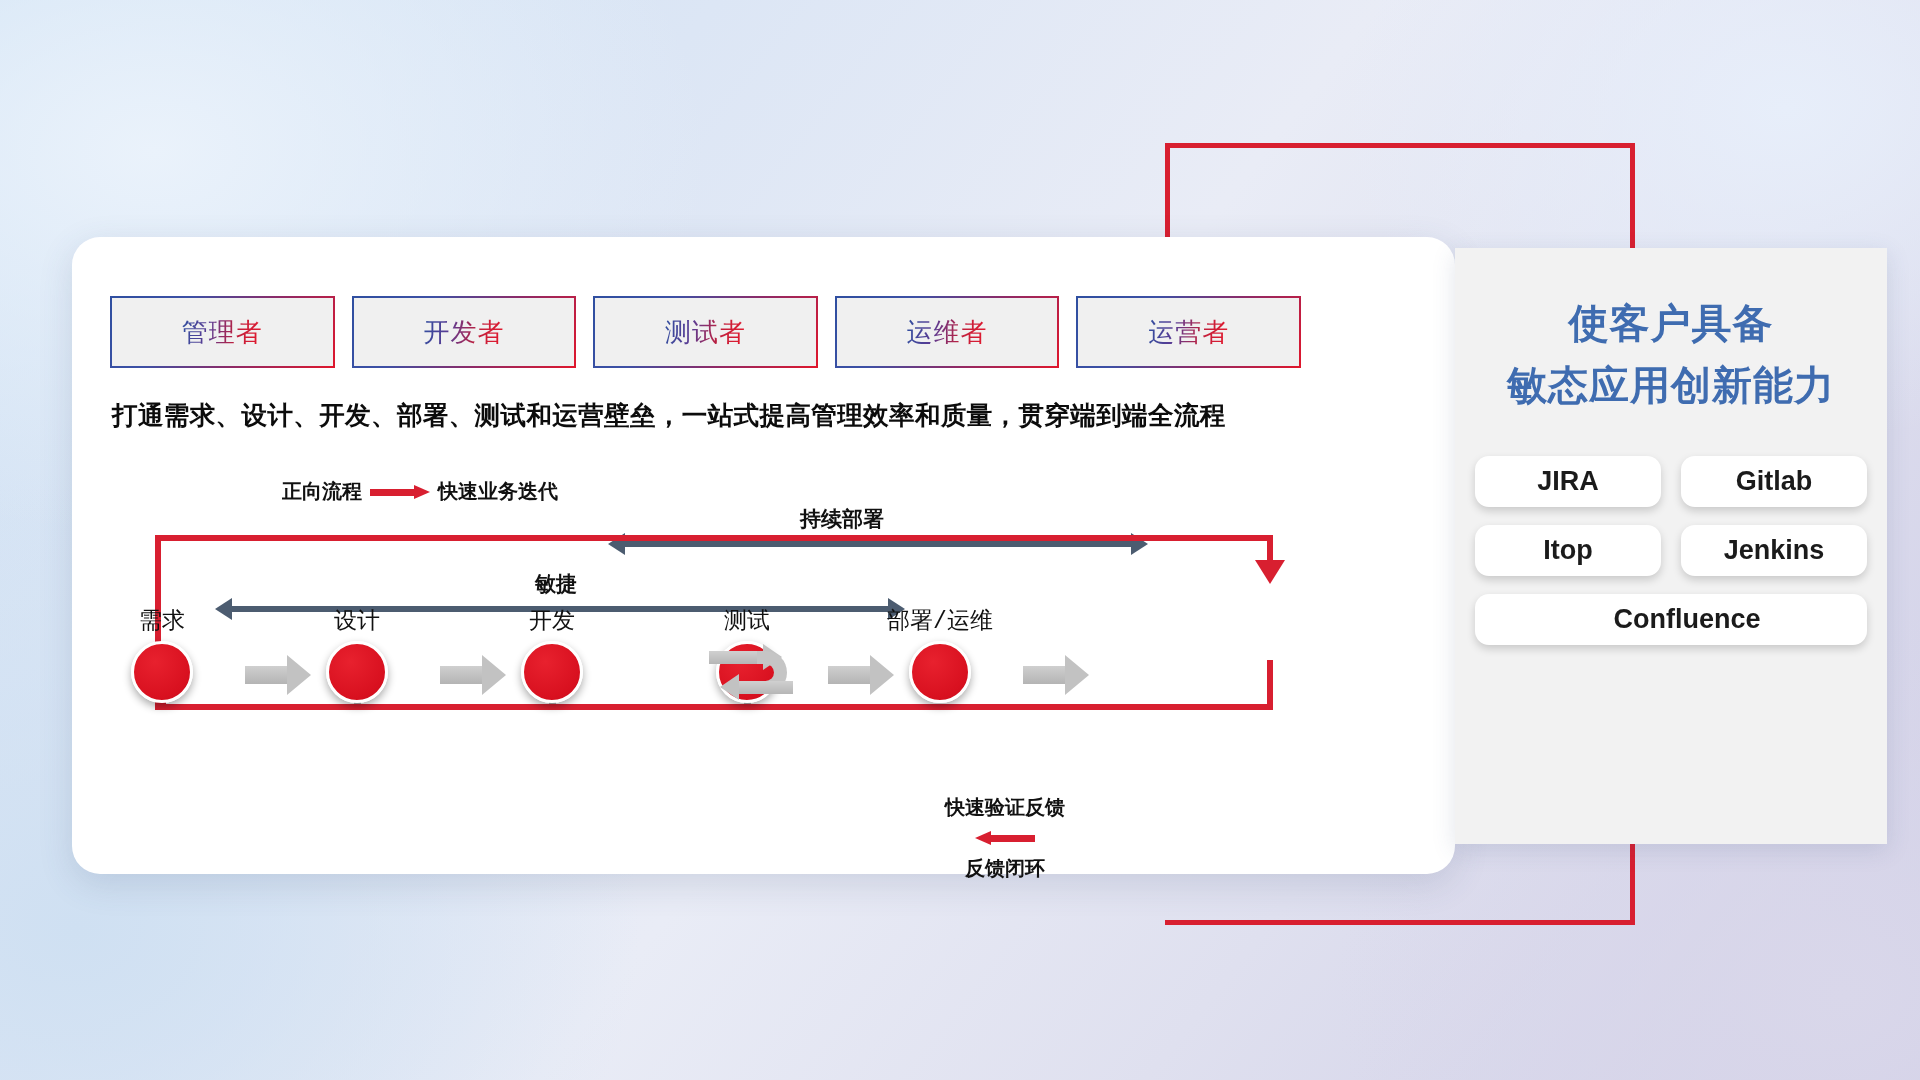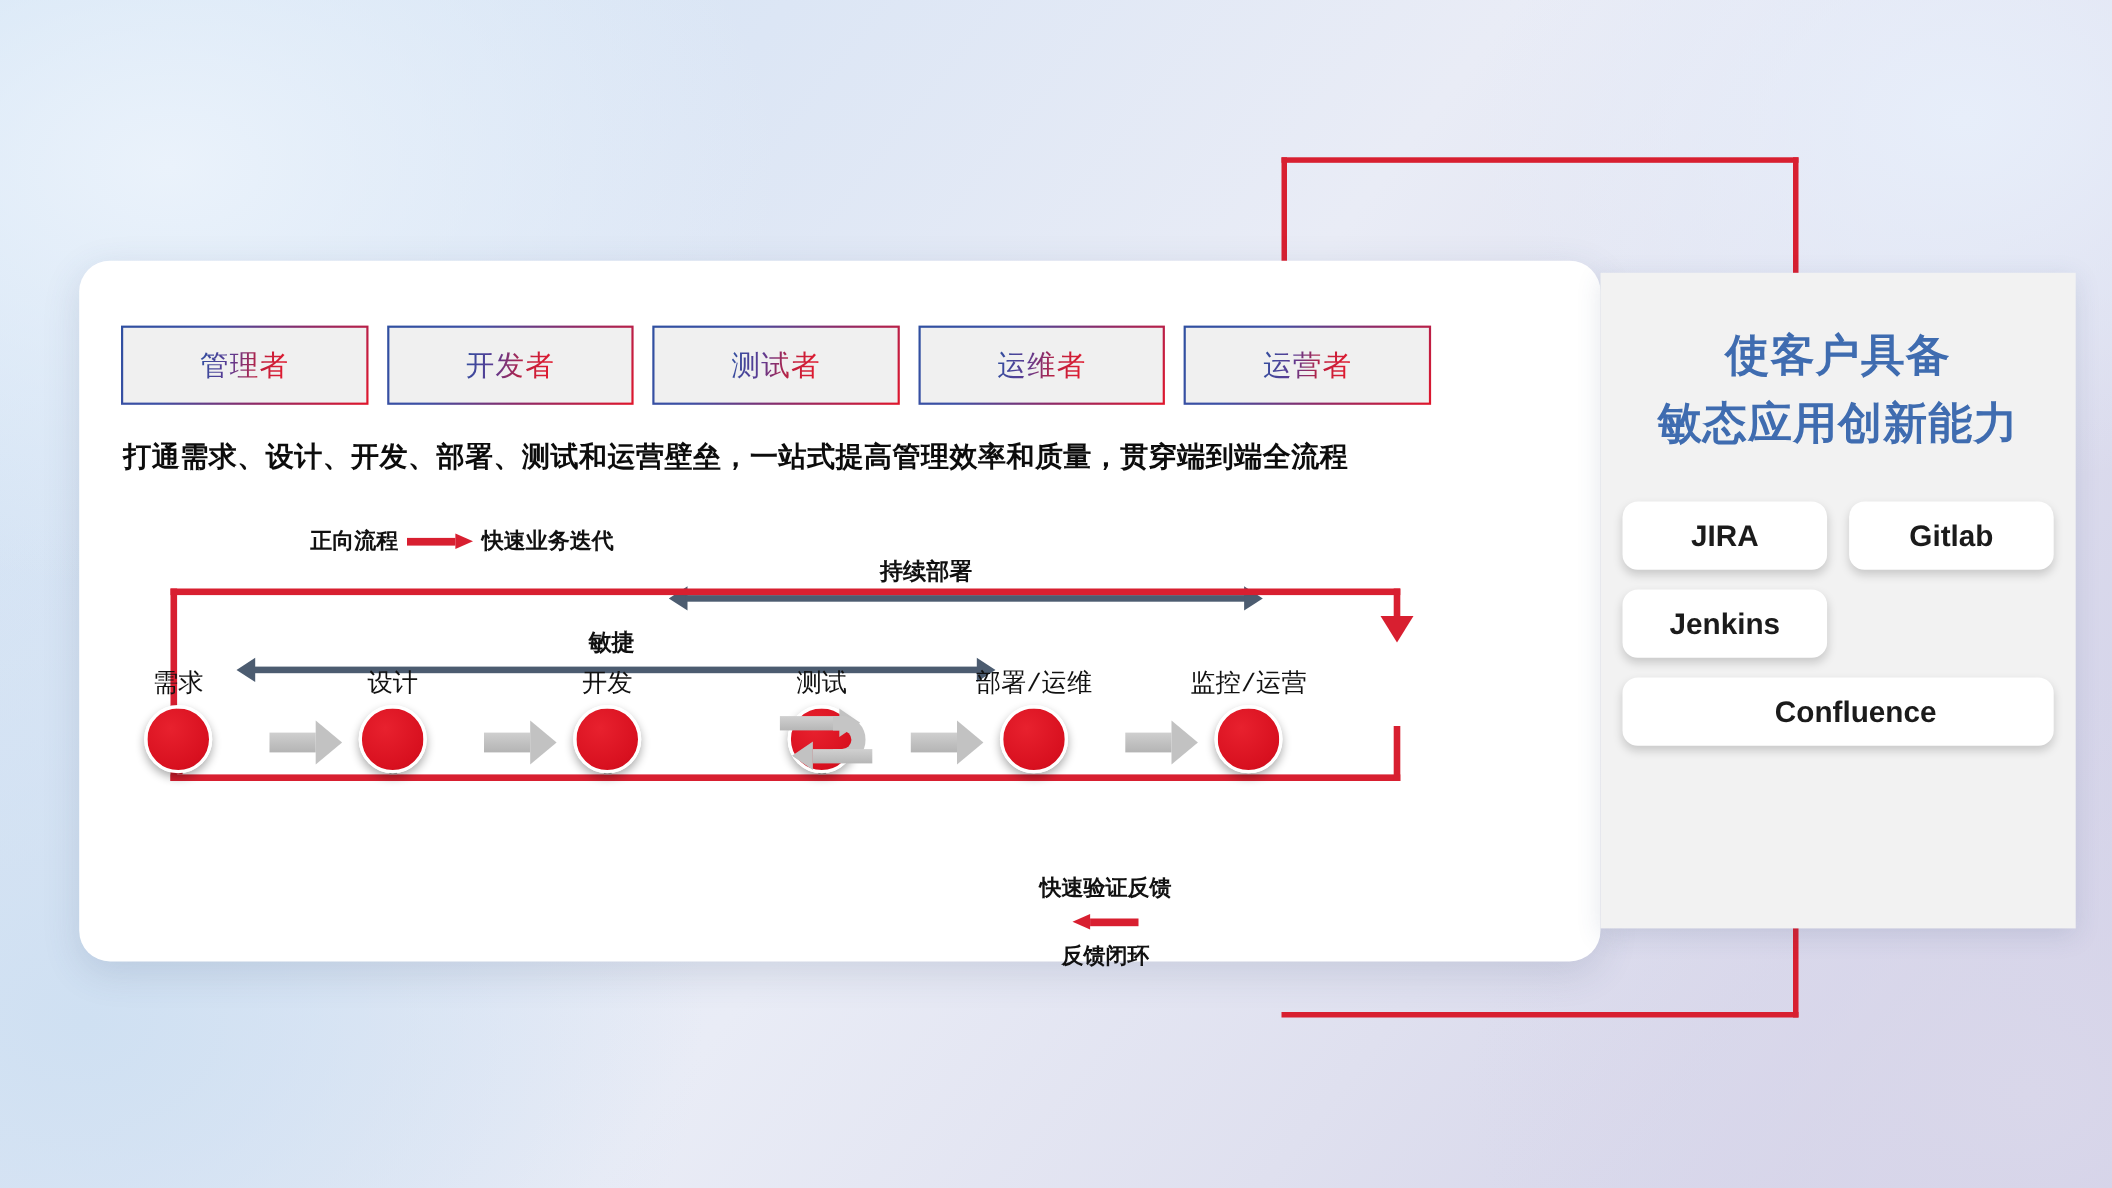--- a/index.html
+++ b/index.html
@@ -147,21 +147,21 @@
   .panel {
     position: absolute; left: 1455px; top: 248px; width: 432px; height: 596px;
     background: #f2f2f2; box-shadow: 0 6px 22px rgba(60,80,120,.15);
   }
   .panel-title {
     margin-top: 44px; text-align: center; color: #3f6cb0;
     font-size: 40px; font-weight: bold; line-height: 1.55; letter-spacing: 1px;
   }
   .tools { margin: 40px 20px 0 20px; display: flex; flex-wrap: wrap; gap: 18px 20px; }
   .tool {
-    background: #ffffff; border-radius: 14px; height: 62px;
+    background: #ffffff; border-radius: 14px; height: 51px;
     display: flex; align-items: center; justify-content: center;
     font-size: 27px; font-weight: bold; color: #1b1b1b;
     box-shadow: 0 4px 9px rgba(0,0,0,.17);
   }
   .tool.half { width: calc(50% - 10px); }
   .tool.full { width: 100%; padding-left: 32px; }
 </style>
 </head>
 <body>
 
@@ -251,24 +251,20 @@
     <div class="dot"></div>
   </div>
   <div class="node" style="left:687px; top:605px;">
     <div class="label">测试</div>
     <div class="dot"></div>
   </div>
   <div class="node" style="left:880px; top:605px;">
     <div class="label">部署/运维</div>
     <div class="dot"></div>
   </div>
-  <div class="node" style="left:1075px; top:605px;">
-    <div class="label">监控/运营</div>
-    <div class="dot"></div>
-  </div>
 
   <div class="chev" style="left:245px; top:655px;">
       <i class="body"></i>
       <i class="tip"></i>
     </div>
   <div class="chev" style="left:440px; top:655px;">
       <i class="body"></i>
       <i class="tip"></i>
     </div>
   <div class="exch" style="left:709px; top:645px;">
@@ -297,18 +293,19 @@
   </div>
 
   <div class="panel">
     <div class="panel-title">
       <div>使客户具备</div>
       <div>敏态应用创新能力</div>
     </div>
     <div class="tools">
       <div class="tool half">JIRA</div>
       <div class="tool half">Gitlab</div>
+      <div class="tool half">Itop</div>
       <div class="tool half">Jenkins</div>
       <div class="tool full">Confluence</div>
     </div>
   </div>
 
 </div>
 
 </body></html>

